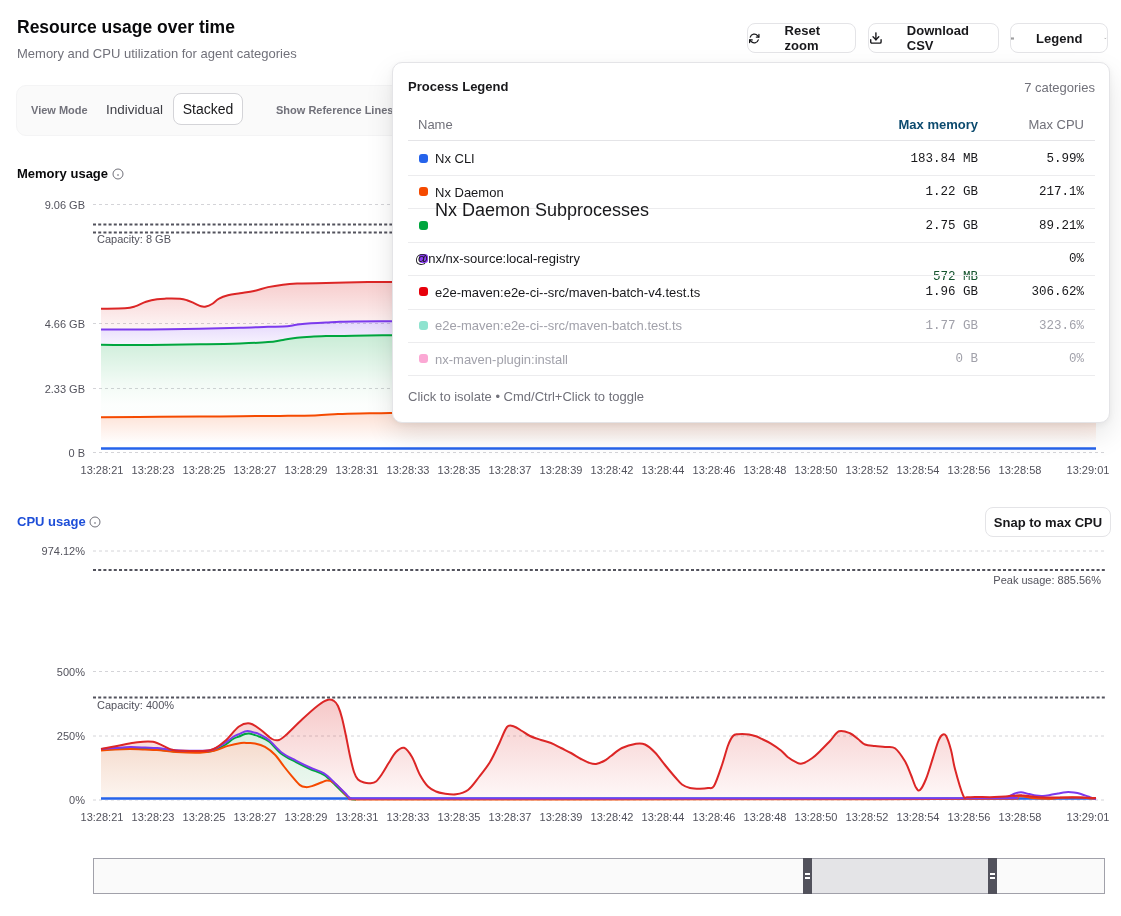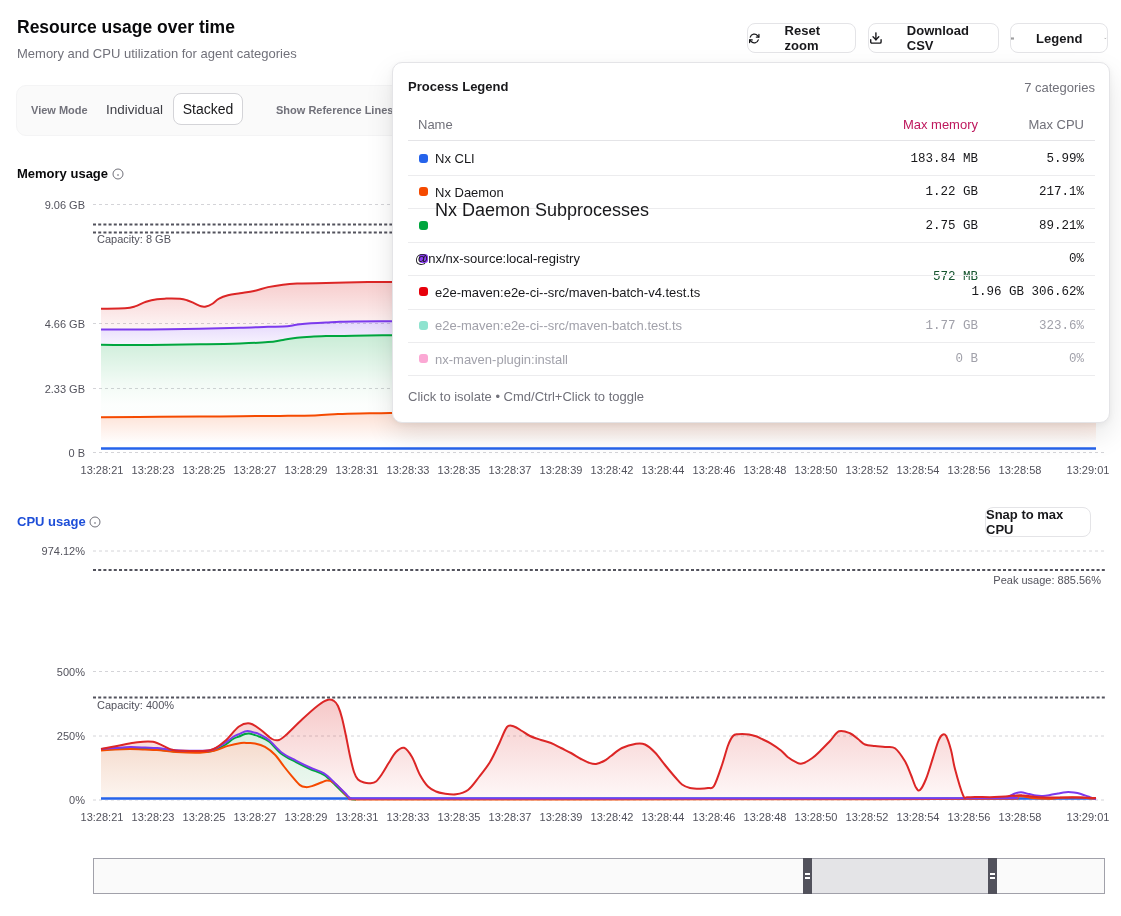--- a/index.html
+++ b/index.html
@@ -60,21 +60,21 @@
     <line x1="12" y1="16" x2="12" y2="12"></line>
     <line x1="12" y1="8" x2="12.01" y2="8"></line>
   </svg>
 
 <div class="abs" style="left:17px; top:514px; font-size:13px; font-weight:700; color:#1d4ed8;">CPU usage</div>
 <svg class="abs" style="left:89px; top:516px;" width="12" height="12" viewBox="0 0 24 24" fill="none" stroke="#71717a" stroke-width="2">
     <circle cx="12" cy="12" r="10"></circle>
     <line x1="12" y1="16" x2="12" y2="12"></line>
     <line x1="12" y1="8" x2="12.01" y2="8"></line>
   </svg>
-<div class="btn" style="left:985px; top:507px; width:106px;">Snap to max CPU</div>
+<div class="btn" style="left:985px; top:507px; width:126px;">Snap to max CPU</div>
 
 <svg class="abs" style="left:0; top:0;" width="1121" height="916" viewBox="0 0 1121 916">
   <defs>
     <linearGradient id="gRedM" x1="0" y1="280" x2="0" y2="332" gradientUnits="userSpaceOnUse">
       <stop offset="0" stop-color="#dc2626" stop-opacity="0.24"></stop>
         <stop offset="1" stop-color="#dc2626" stop-opacity="0.03"></stop>
     </linearGradient>
     <linearGradient id="gPurM" x1="0" y1="319" x2="0" y2="346" gradientUnits="userSpaceOnUse">
       <stop offset="0" stop-color="#7c3aed" stop-opacity="0.22"></stop>
         <stop offset="1" stop-color="#7c3aed" stop-opacity="0.05"></stop>
@@ -193,21 +193,21 @@
 </div>
 <div class="abs" style="left:988px; top:858px; width:9px; height:36px; background:#52525c;">
   <div style="position:absolute; left:2px; top:15px; width:5px; height:1.6px; background:#fff;"></div>
   <div style="position:absolute; left:2px; top:19px; width:5px; height:1.6px; background:#fff;"></div>
 </div>
 
 <div class="abs" style="left:392px; top:62px; width:718px; height:361px; background:#fff; border:1px solid #e4e4e7; border-radius:10px; box-shadow:0 12px 28px rgba(0,0,0,0.10), 0 2px 6px rgba(0,0,0,0.05); z-index:5;"></div>
 <div class="abs" style="left:408px; top:79px; font-size:13px; font-weight:700; color:#18181b; z-index:6;">Process Legend</div>
 <div class="abs" style="left:1095px; top:80px; transform:translateX(-100%); font-size:13px; color:#71717a; z-index:6;">7 categories</div>
 <div class="abs" style="left:418px; top:117px; font-size:13px; color:#71717a; z-index:6;">Name</div>
-<div class="abs" style="left:978px; top:117px; transform:translateX(-100%); font-size:13px; color:#be185d; z-index:6;">Max memory</div>
+<div class="abs" style="left:978px; top:117px; transform:translateX(-100%); font-size:13px; color:#0c4a6e; z-index:6;font-weight:bold;">Max memory</div>
 <div class="abs" style="left:1084px; top:117px; transform:translateX(-100%); font-size:13px; color:#71717a; z-index:6;">Max CPU</div>
 <div class="abs" style="left:408px; top:140px; width:687px; height:1px; background:#e4e4e7; z-index:6;"></div>
 <div class="abs" style="left:419px; top:153.7px; width:9px; height:9px; border-radius:3px; background:#2563eb; z-index:6;"></div>
 <div class="abs" style="left:435px; top:151.2px; font-size:13px; color:#18181b; z-index:6;">Nx CLI</div>
 <div class="abs" style="left:978px; top:151.7px; transform:translateX(-100%); font-family:'Liberation Mono',monospace; font-size:12.5px; color:#18181b; z-index:6;">183.84 MB</div>
 <div class="abs" style="left:1084px; top:151.7px; transform:translateX(-100%); font-family:'Liberation Mono',monospace; font-size:12.5px; color:#18181b; z-index:6;">5.99%</div>
 <div class="abs" style="left:408px; top:174.9px; width:687px; height:1px; background:#ececee; z-index:6;"></div>
 <div class="abs" style="left:419px; top:187.1px; width:9px; height:9px; border-radius:3px; background:#f54a00; z-index:6;"></div>
 <div class="abs" style="left:435px; top:184.6px; font-size:13px; color:#18181b; z-index:6;">Nx Daemon</div>
 <div class="abs" style="left:978px; top:185.1px; transform:translateX(-100%); font-family:'Liberation Mono',monospace; font-size:12.5px; color:#18181b; z-index:6;">1.22 GB</div>
@@ -218,21 +218,21 @@
 <div class="abs" style="left:978px; top:218.5px; transform:translateX(-100%); font-family:'Liberation Mono',monospace; font-size:12.5px; color:#18181b; z-index:6;">2.75 GB</div>
 <div class="abs" style="left:1084px; top:218.5px; transform:translateX(-100%); font-family:'Liberation Mono',monospace; font-size:12.5px; color:#18181b; z-index:6;">89.21%</div>
 <div class="abs" style="left:408px; top:241.7px; width:687px; height:1px; background:#ececee; z-index:6;"></div>
 <div class="abs" style="left:419px; top:253.9px; width:9px; height:9px; border-radius:3px; background:#8a3cf2; z-index:6;"></div>
 <div class="abs" style="left:415px; top:251.4px; font-size:13px; color:#18181b; z-index:6;">@nx/nx-source:local-registry</div>
 <div class="abs" style="left:978px; top:251.9px; transform:translateX(-100%); font-family:'Liberation Mono',monospace; font-size:12.5px; color:#14532d; z-index:6;margin-top:18px;">572 MB</div>
 <div class="abs" style="left:1084px; top:251.9px; transform:translateX(-100%); font-family:'Liberation Mono',monospace; font-size:12.5px; color:#18181b; z-index:6;">0%</div>
 <div class="abs" style="left:408px; top:275.1px; width:687px; height:1px; background:#ececee; z-index:6;"></div>
 <div class="abs" style="left:419px; top:287.3px; width:9px; height:9px; border-radius:3px; background:#e7000b; z-index:6;"></div>
 <div class="abs" style="left:435px; top:284.8px; font-size:13px; color:#18181b; z-index:6;">e2e-maven:e2e-ci--src/maven-batch-v4.test.ts</div>
-<div class="abs" style="left:1024px; top:285.3px; transform:translateX(-100%); font-family:'Liberation Mono',monospace; font-size:12.5px; color:#18181b; z-index:6;">1.96 GB</div>
+<div class="abs" style="left:978px; top:285.3px; transform:translateX(-100%); font-family:'Liberation Mono',monospace; font-size:12.5px; color:#18181b; z-index:6;">1.96 GB</div>
 <div class="abs" style="left:1084px; top:285.3px; transform:translateX(-100%); font-family:'Liberation Mono',monospace; font-size:12.5px; color:#18181b; z-index:6;">306.62%</div>
 <div class="abs" style="left:408px; top:308.5px; width:687px; height:1px; background:#ececee; z-index:6;"></div>
 <div class="abs" style="left:419px; top:320.7px; width:9px; height:9px; border-radius:3px; background:#8fe3cf; z-index:6;"></div>
 <div class="abs" style="left:435px; top:318.2px; font-size:13px; color:#a1a1aa; z-index:6;">e2e-maven:e2e-ci--src/maven-batch.test.ts</div>
 <div class="abs" style="left:978px; top:318.7px; transform:translateX(-100%); font-family:'Liberation Mono',monospace; font-size:12.5px; color:#a1a1aa; z-index:6;">1.77 GB</div>
 <div class="abs" style="left:1084px; top:318.7px; transform:translateX(-100%); font-family:'Liberation Mono',monospace; font-size:12.5px; color:#a1a1aa; z-index:6;">323.6%</div>
 <div class="abs" style="left:408px; top:341.9px; width:687px; height:1px; background:#ececee; z-index:6;"></div>
 <div class="abs" style="left:419px; top:354.1px; width:9px; height:9px; border-radius:3px; background:#fba8d4; z-index:6;"></div>
 <div class="abs" style="left:435px; top:351.6px; font-size:13px; color:#a1a1aa; z-index:6;">nx-maven-plugin:install</div>
 <div class="abs" style="left:978px; top:352.1px; transform:translateX(-100%); font-family:'Liberation Mono',monospace; font-size:12.5px; color:#a1a1aa; z-index:6;">0 B</div>

